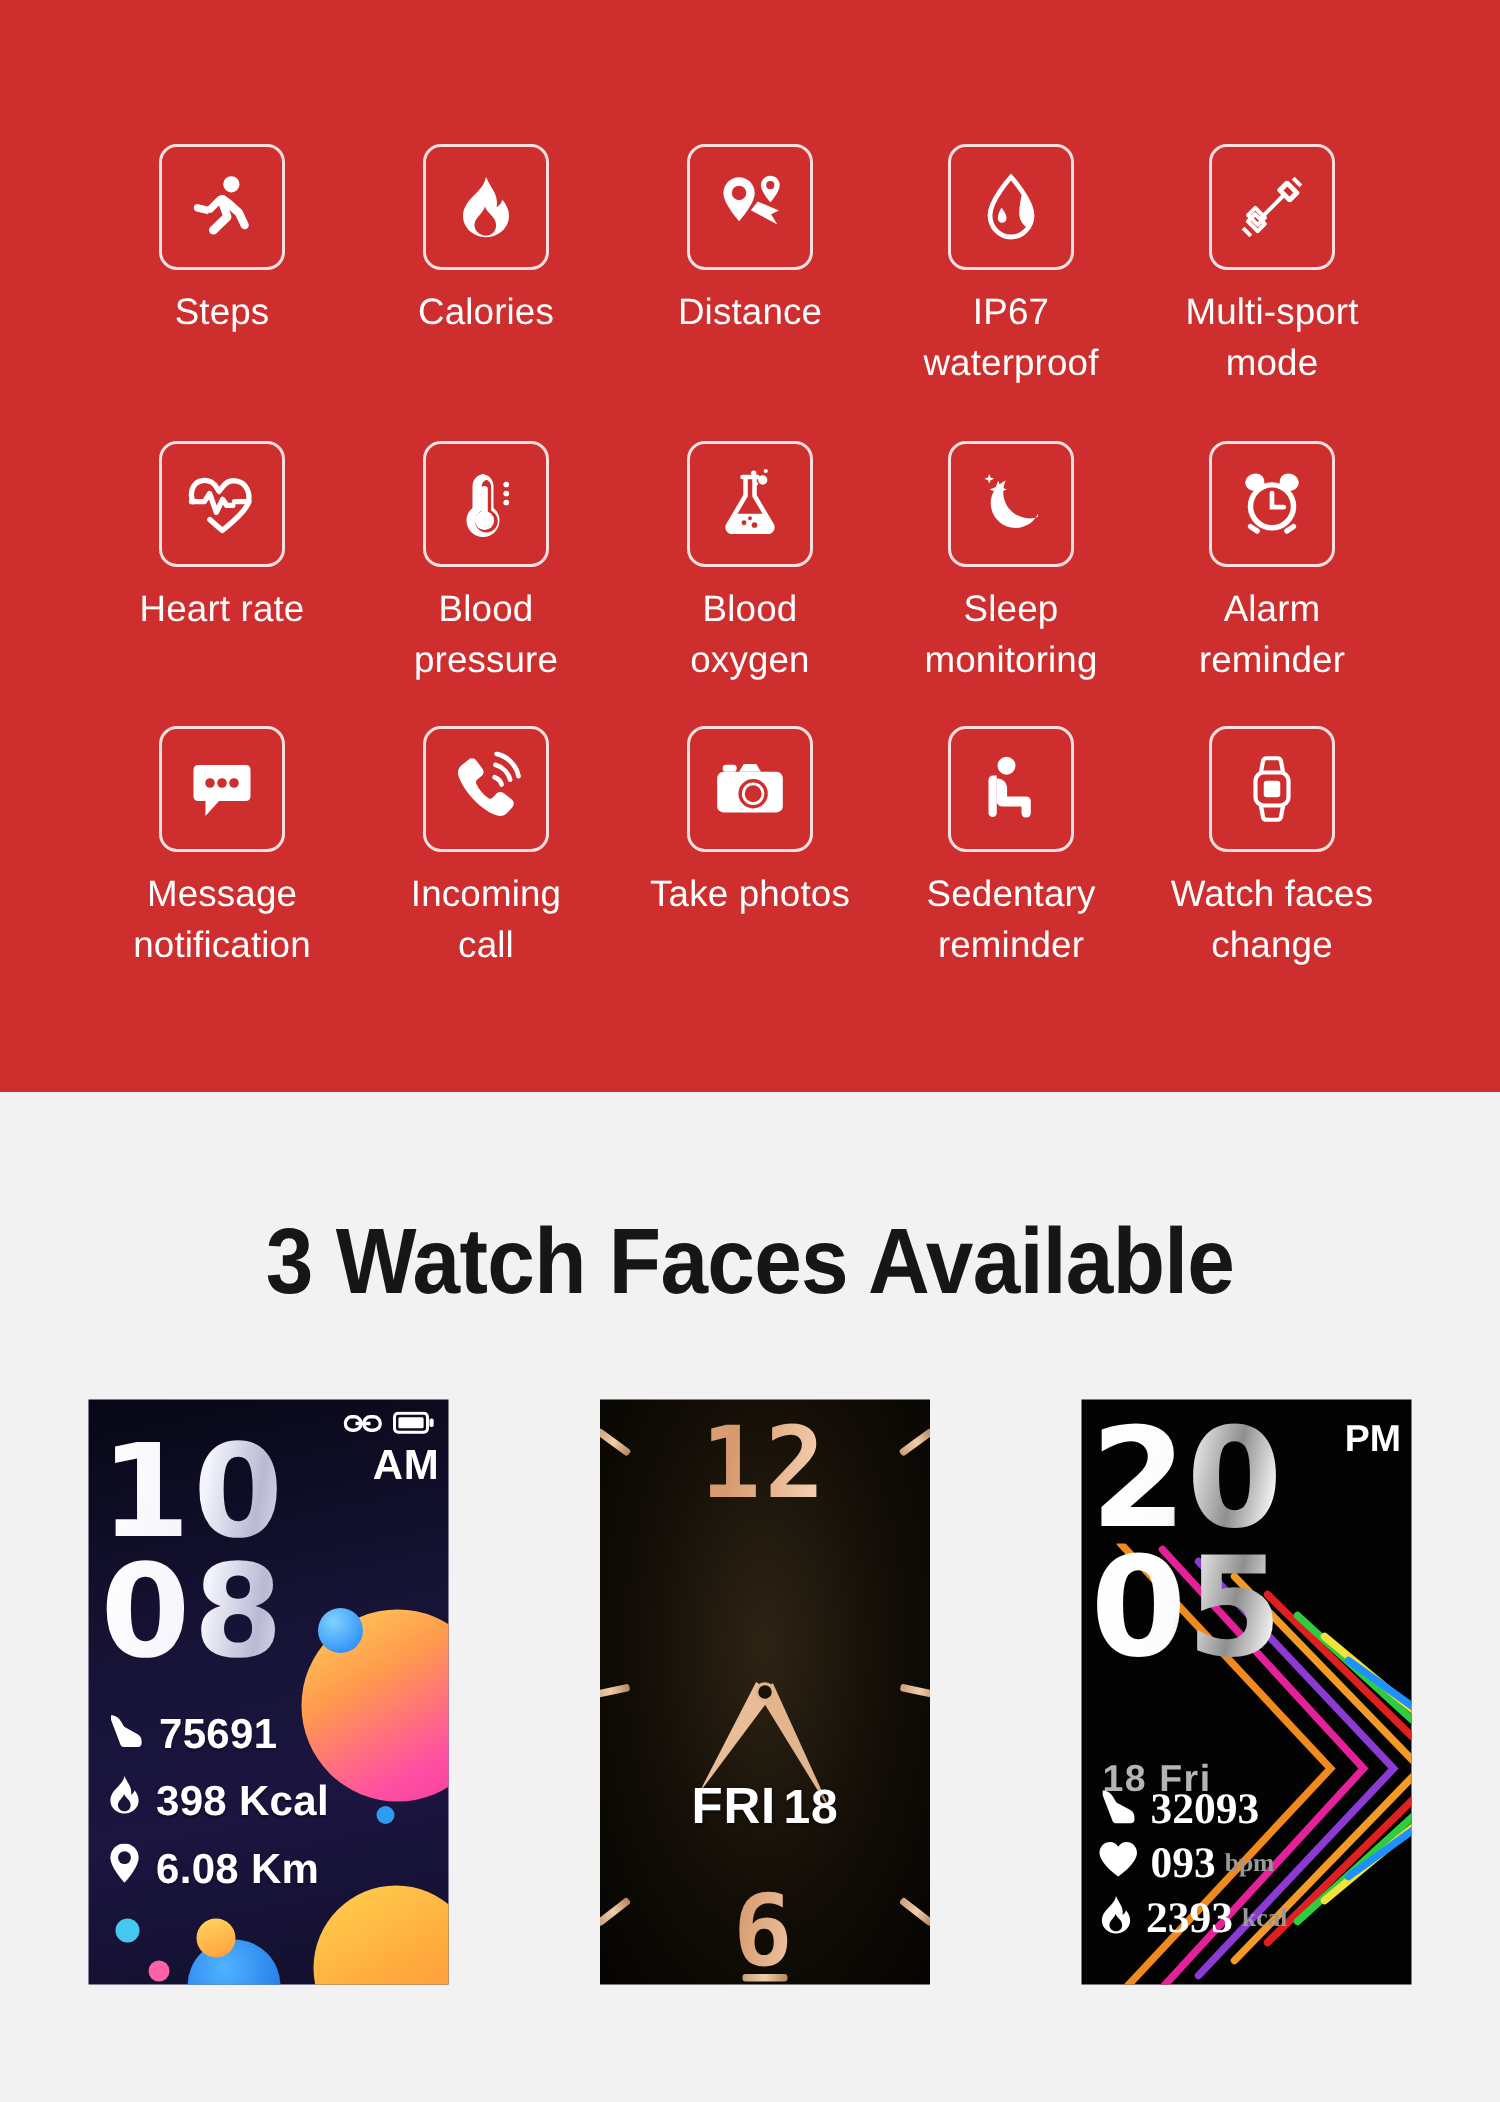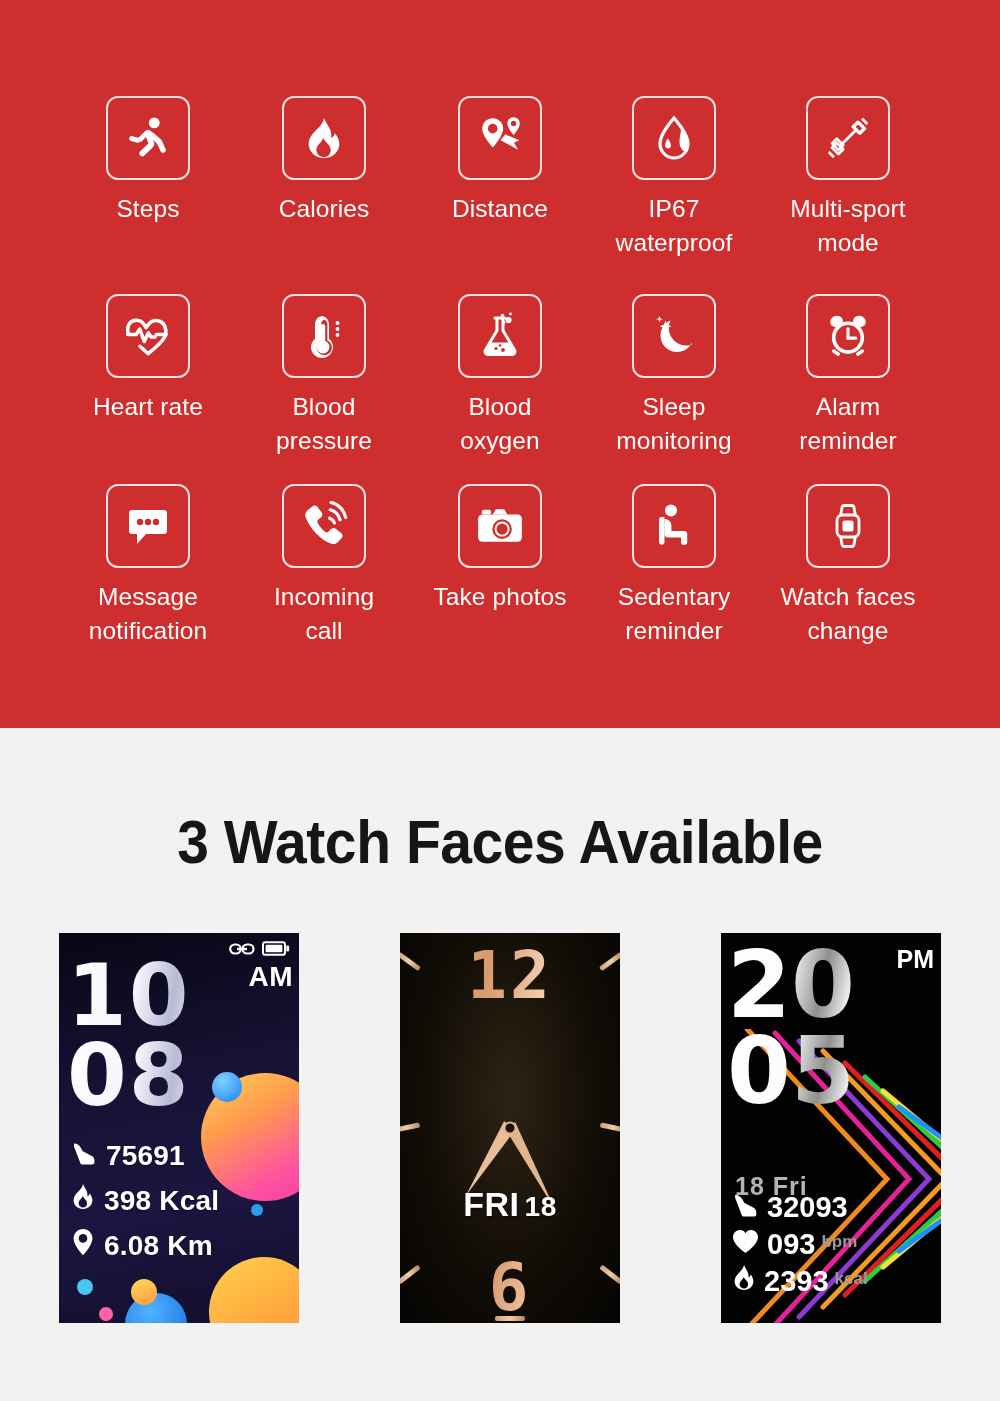--- a/index.html
+++ b/index.html
@@ -219,21 +219,21 @@
     position: absolute;
     left: 0; right: 0;
     top: 252px;
     text-align: center;
     color: #fff;
     font-weight: bold;
     font-size: 34px;
     letter-spacing: 0.5px;
     text-shadow: 0 1px 3px rgba(0,0,0,0.7);
   }
-  .f2 .datepill .dnum { font-size: 28px; margin-left: 5px; }
+  .f2 .datepill .dnum { font-size: 32px; margin-left: 5px; }
   .f2 .tick {
     position: absolute;
     background: linear-gradient(90deg,#caa07a,#f0cda9,#b5855f);
     border-radius: 2px;
   }
   .f2 .hand {
     position: absolute;
     left: 50%;
     bottom: 0;
     transform-origin: 50% 100%;
@@ -290,27 +290,27 @@
     margin-top: 41px;
   }
   .f3 .stats {
     position: absolute;
     left: 11px;
     bottom: 22px;
     z-index: 3;
   }
   .f3 .stat {
     display: flex;
-    align-items: flex-end;
     gap: 8px;
     margin-bottom: 5px;
     color: #fff;
     font-size: 29px;
     font-weight: bold;
     line-height: 30px;
+    font-family: Liberation Serif, serif;
   }
   .f3 .unit {
     font-size: 17px;
     font-weight: bold;
     color: #9a9a9a;
     margin-left: -2px;
     padding-bottom: 2px;
   }
   .f3 .rainbow {
     position: absolute;

